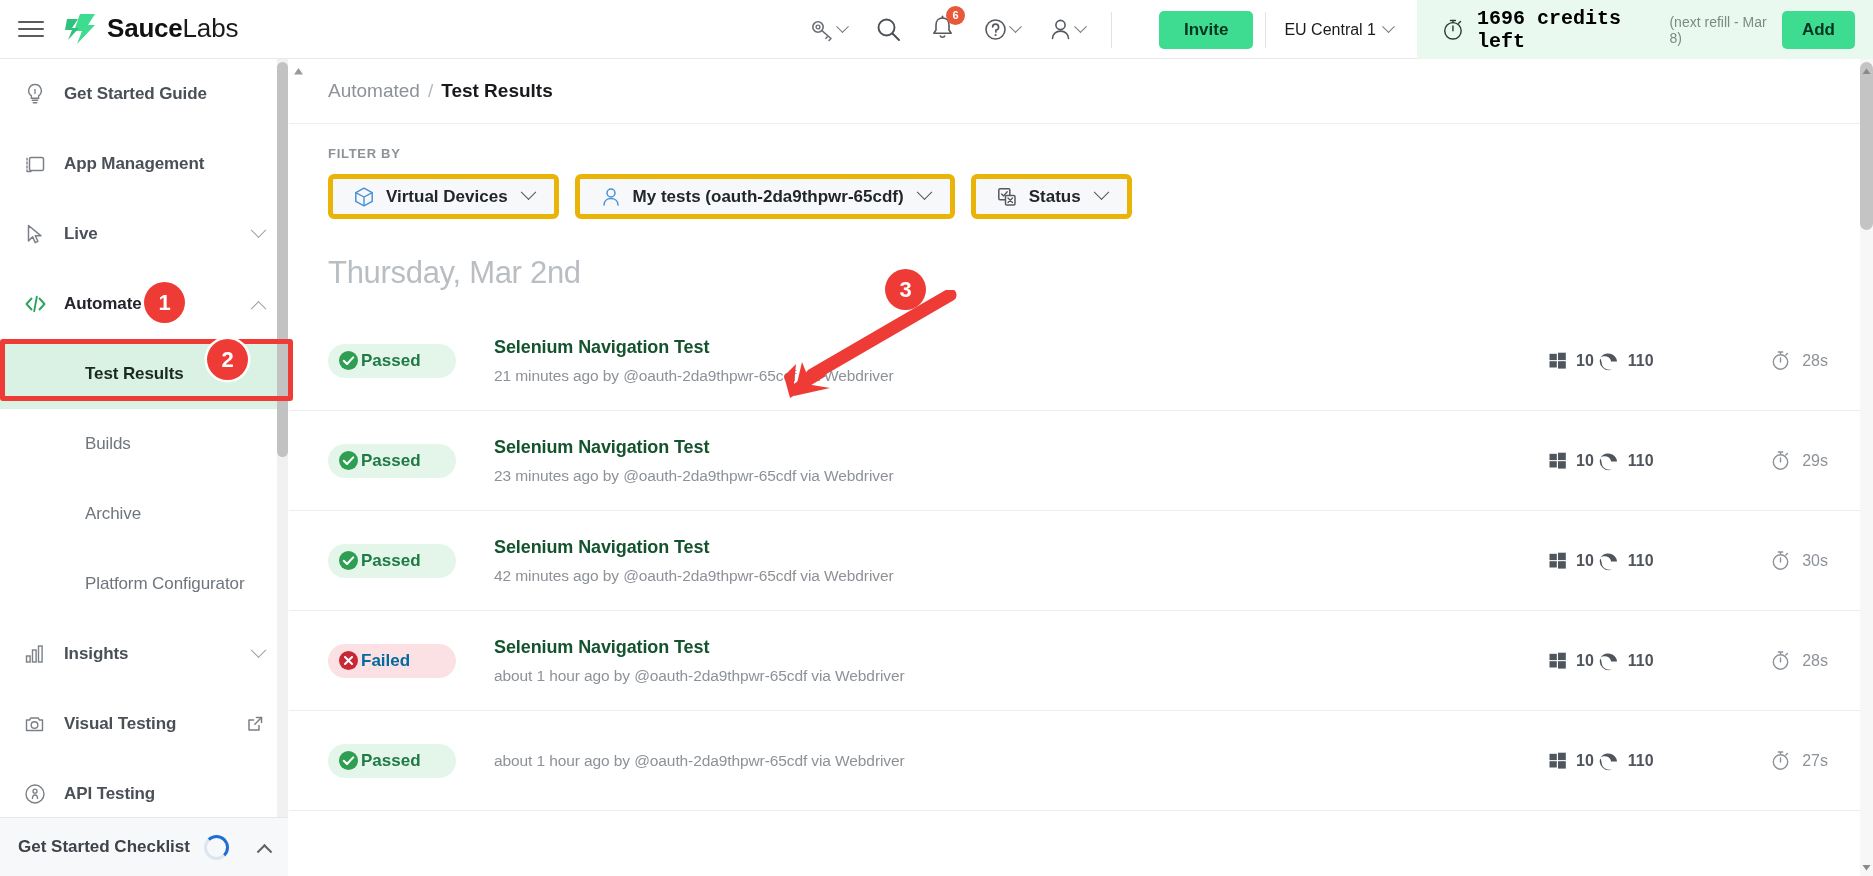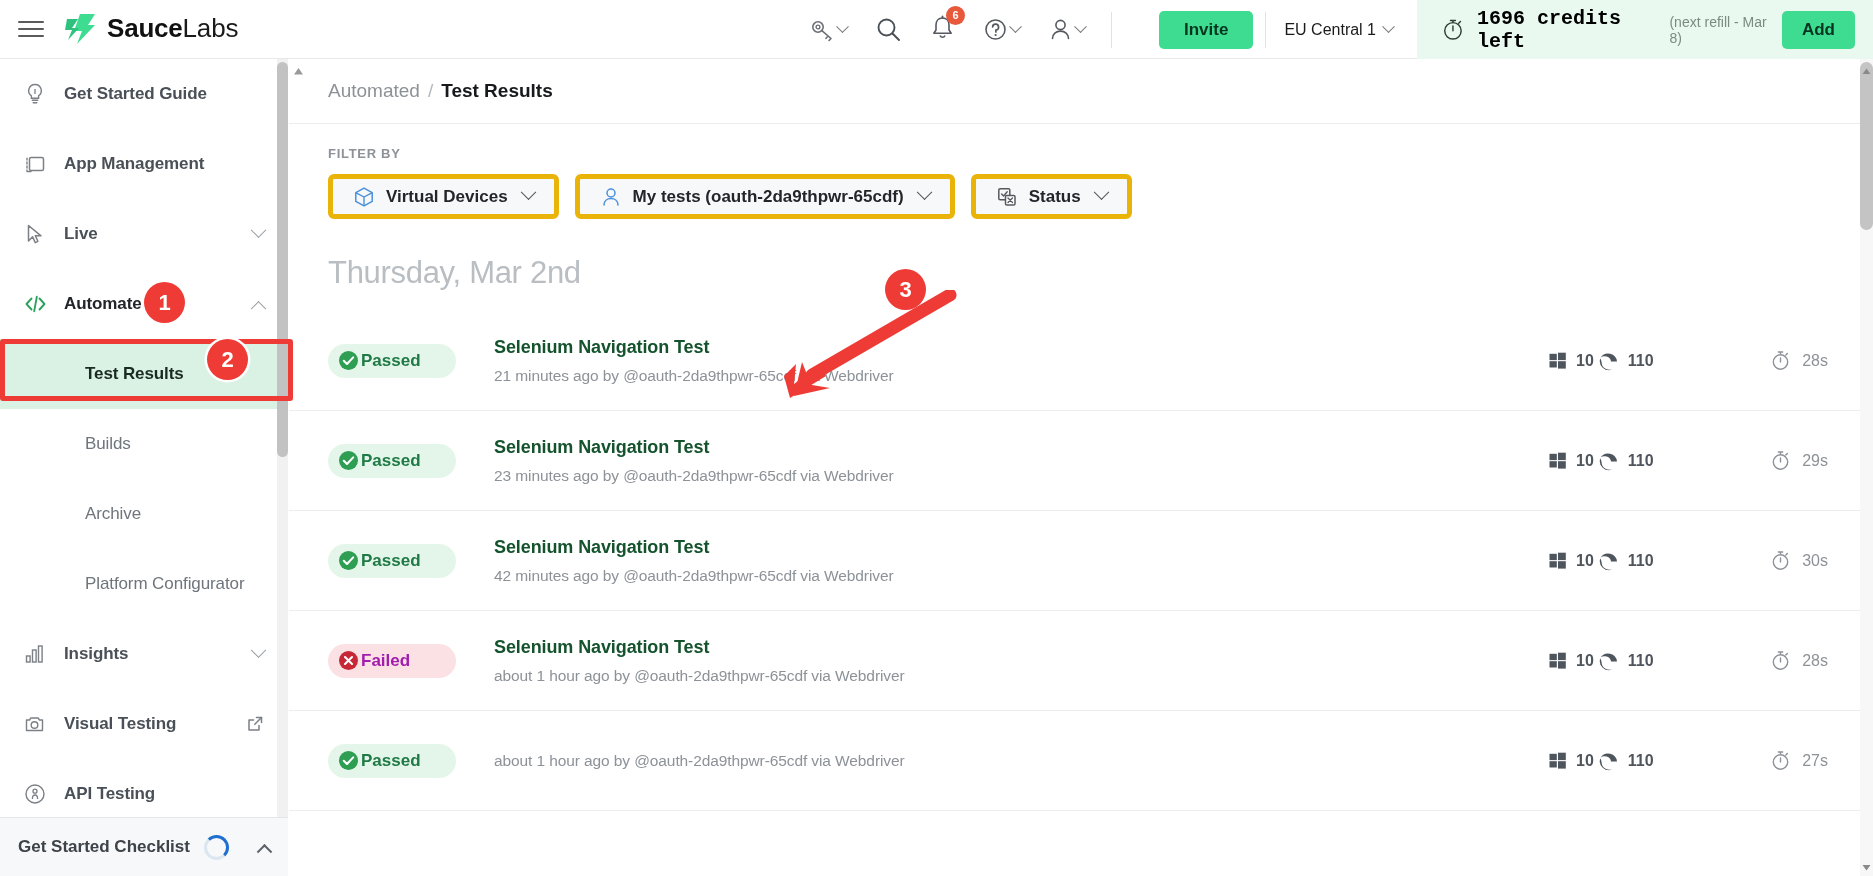--- a/index.html
+++ b/index.html
@@ -181,21 +181,21 @@
   }
   .status-pill {
     display: flex; align-items: center; gap: 2px;
     height: 34px; border-radius: 17px; padding: 0 16px 0 10px;
     flex: 0 0 auto; width: 128px;
   }
   .status-pill.passed { background: #e4f6ea; }
   .status-pill.failed { background: #fbe1e3; }
   .status-pill .pill-text { font-size: 17px; font-weight: 700; }
   .status-pill.passed .pill-text { color: #1f7a45; }
-  .status-pill.failed .pill-text { color: #a21caf; }
+  .status-pill.failed .pill-text { color: #0369a1; }
 
   .row-info { margin-left: 38px; flex: 1 1 auto; min-width: 0; }
   .row-title { font-size: 18px; font-weight: 700; color: #14532d; margin-bottom: 9px; letter-spacing: -0.1px; }
   .row-meta { font-size: 15.5px; color: #8d9298; letter-spacing: -0.1px; }
 
   .row-metrics { display: flex; align-items: center; gap: 4px; flex: 0 0 auto; width: 175px; }
   .metric { display: flex; align-items: center; gap: 9px; }
   .metric-val { font-size: 16px; font-weight: 700; color: #4f555c; }
   .row-duration { display: flex; align-items: center; gap: 11px; flex: 0 0 auto; width: 105px; justify-content: flex-end; }
   .dur-val { font-size: 16px; color: #8d9298; }

